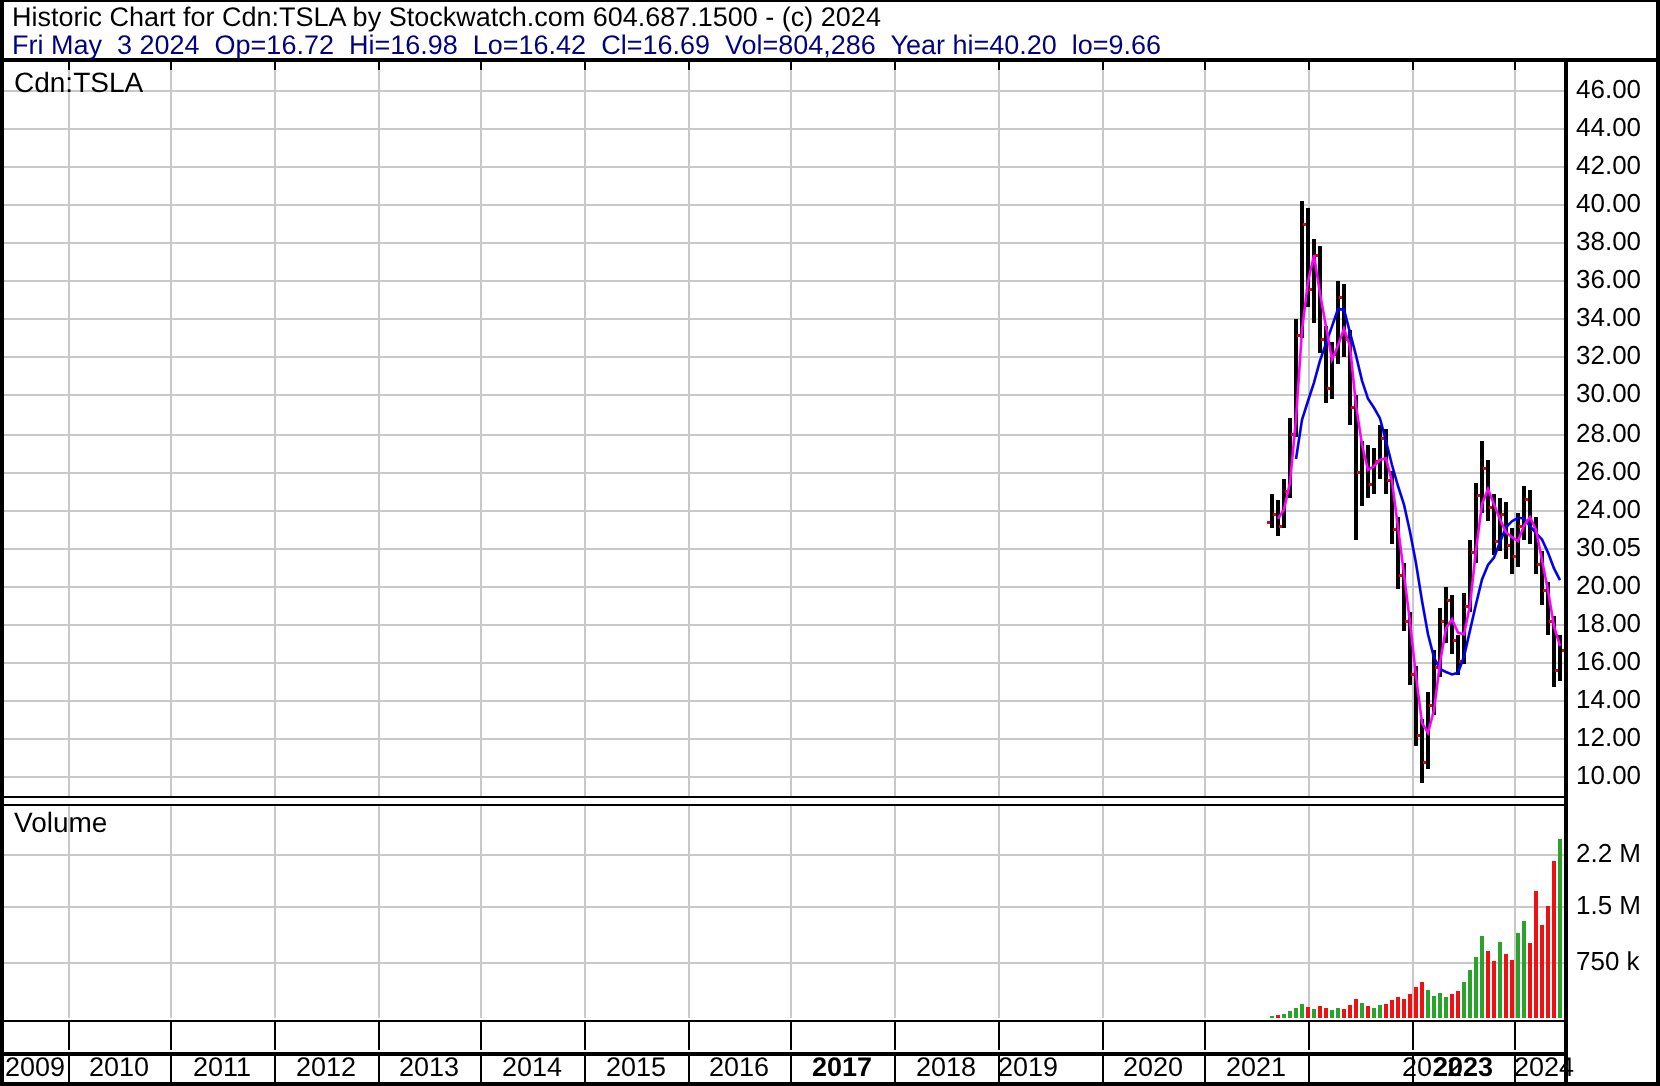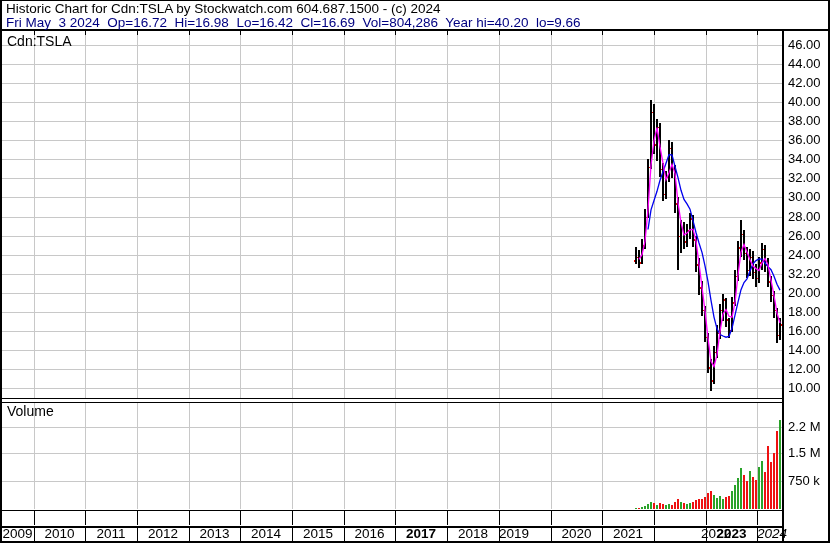--- a/index.html
+++ b/index.html
@@ -337,21 +337,21 @@
       <div class="lbl" style="left: 788px; top: 76px; width: 40px;">42.00</div>
       <div class="lbl" style="left: 788px; top: 95px; width: 40px;">40.00</div>
       <div class="lbl" style="left: 788px; top: 114px; width: 40px;">38.00</div>
       <div class="lbl" style="left: 788px; top: 133px; width: 40px;">36.00</div>
       <div class="lbl" style="left: 788px; top: 152px; width: 40px;">34.00</div>
       <div class="lbl" style="left: 788px; top: 171px; width: 40px;">32.00</div>
       <div class="lbl" style="left: 788px; top: 190px; width: 40px;">30.00</div>
       <div class="lbl" style="left: 788px; top: 210px; width: 40px;">28.00</div>
       <div class="lbl" style="left: 788px; top: 229px; width: 40px;">26.00</div>
       <div class="lbl" style="left: 788px; top: 248px; width: 40px;">24.00</div>
-      <div class="lbl" style="left: 788px; top: 267px; width: 40px;">32.20</div>
+      <div class="lbl" style="left: 788px; top: 267px; width: 40px;">30.05</div>
       <div class="lbl" style="left: 788px; top: 286px; width: 40px;">20.00</div>
       <div class="lbl" style="left: 788px; top: 305px; width: 40px;">18.00</div>
       <div class="lbl" style="left: 788px; top: 324px; width: 40px;">16.00</div>
       <div class="lbl" style="left: 788px; top: 343px; width: 40px;">14.00</div>
       <div class="lbl" style="left: 788px; top: 362px; width: 40px;">12.00</div>
       <div class="lbl" style="left: 788px; top: 381px; width: 40px;">10.00</div>
       <div class="lbl" style="left: 788px; top: 420px; width: 42px;">2.2 M</div>
       <div class="lbl" style="left: 788px; top: 446px; width: 42px;">1.5 M</div>
       <div class="lbl" style="left: 788px; top: 474px; width: 42px;">750 k</div>
       <div class="yr" style="left: 1px; top: 527px; width: 33px; text-align: center;">2009</div>
@@ -362,15 +362,15 @@
       <div class="yr" style="left: 240px; top: 527px; width: 52px; text-align: center;">2014</div>
       <div class="yr" style="left: 292px; top: 527px; width: 52px; text-align: center;">2015</div>
       <div class="yr" style="left: 344px; top: 527px; width: 51px; text-align: center;">2016</div>
       <div class="yr" style="left: 395px; top: 527px; width: 52px; text-align: center; font-weight: bold;">2017</div>
       <div class="yr" style="left: 447px; top: 527px; width: 52px; text-align: center;">2018</div>
       <div class="yr" style="left: 499px; top: 527px; width: 52px; text-align: left;">2019</div>
       <div class="yr" style="left: 551px; top: 527px; width: 51px; text-align: center;">2020</div>
       <div class="yr" style="left: 602px; top: 527px; width: 52px; text-align: center;">2021</div>
       <div class="yr" style="left: 654px; top: 527px; width: 52px; text-align: center; margin-left: 36px;">2022</div>
       <div class="yr" style="left: 706px; top: 527px; width: 51px; text-align: center; font-weight: bold;">2023</div>
-      <div class="yr" style="left: 757px; top: 527px; width: 26px;  font-style: italic;">2024</div>
+      <div class="yr" style="left: 757px; top: 527px; width: 26px; ">2024</div>
     </div>
 </div>
 
 </body></html>

